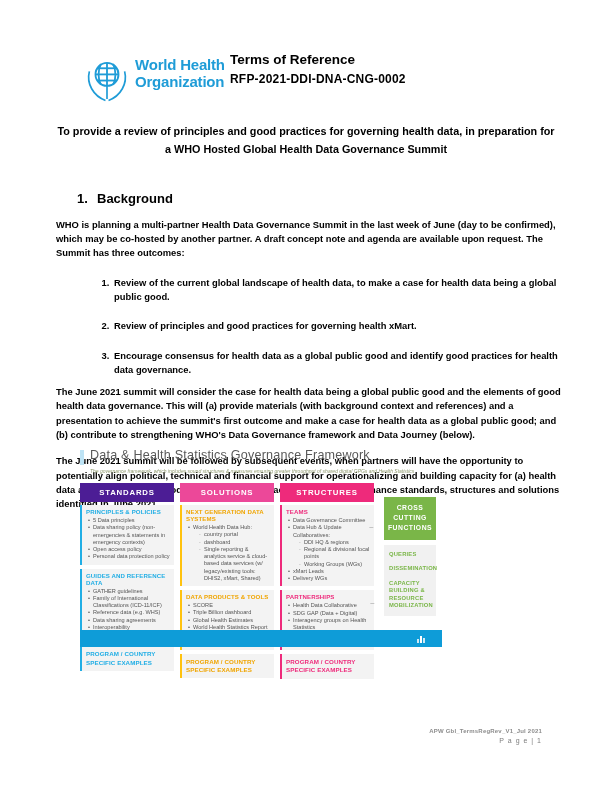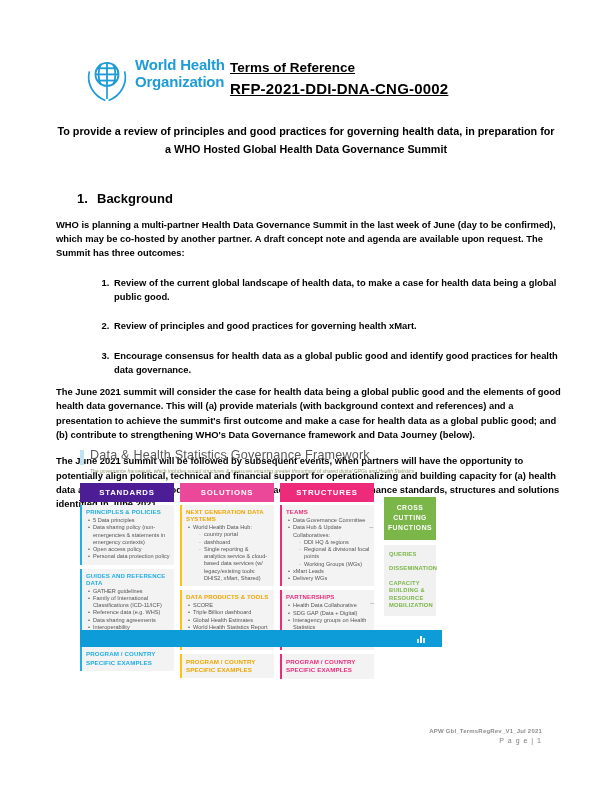--- a/index.html
+++ b/index.html
@@ -4,23 +4,23 @@
 <style>
   html,body{margin:0;padding:0;background:#e8e8e8;}
   .page{
     position:relative;width:612px;height:792px;margin:0 auto;background:#ffffff;
     font-family:"Liberation Sans", sans-serif;color:#000;overflow:hidden;
   }
   
   .hdr{position:absolute;top:54px;left:84px;display:flex;align-items:flex-start;}
   .emblem{width:46px;height:50px;flex:0 0 auto;}
   .logo-text{margin-left:5px;margin-top:3px;font-weight:bold;font-size:15px;line-height:1.12;color:#1F9CD7;letter-spacing:-0.2px;}
-  .doc-type-block{position:absolute;top:60px;left:230px;text-decoration:underline;}
+  .doc-type-block{position:absolute;top:52px;left:230px;}
   .doc-type{font-size:13.5px;font-weight:bold;color:#000;}
-  .rfp{font-size:15px;font-weight:bold;color:#000;margin-top:5px;letter-spacing:0.2px;}
+  .rfp{font-size:12px;font-weight:bold;color:#000;margin-top:5px;letter-spacing:0.2px;}
   
   .doc-title{
     position:absolute;top:123px;left:56px;width:500px;text-align:center;
     font-size:10.8px;font-weight:bold;line-height:1.65;
   }
   
   .body-text{position:absolute;top:189px;left:56px;width:506px;font-size:9.4px;font-weight:600;line-height:1.52;}
   .sec-heading{font-weight:bold;font-size:13px;padding-left:21px;margin-bottom:9px;}
   .sec-heading .num{display:inline-block;width:20px;}
   .para{margin:0 0 6px 0;text-align:left;}

